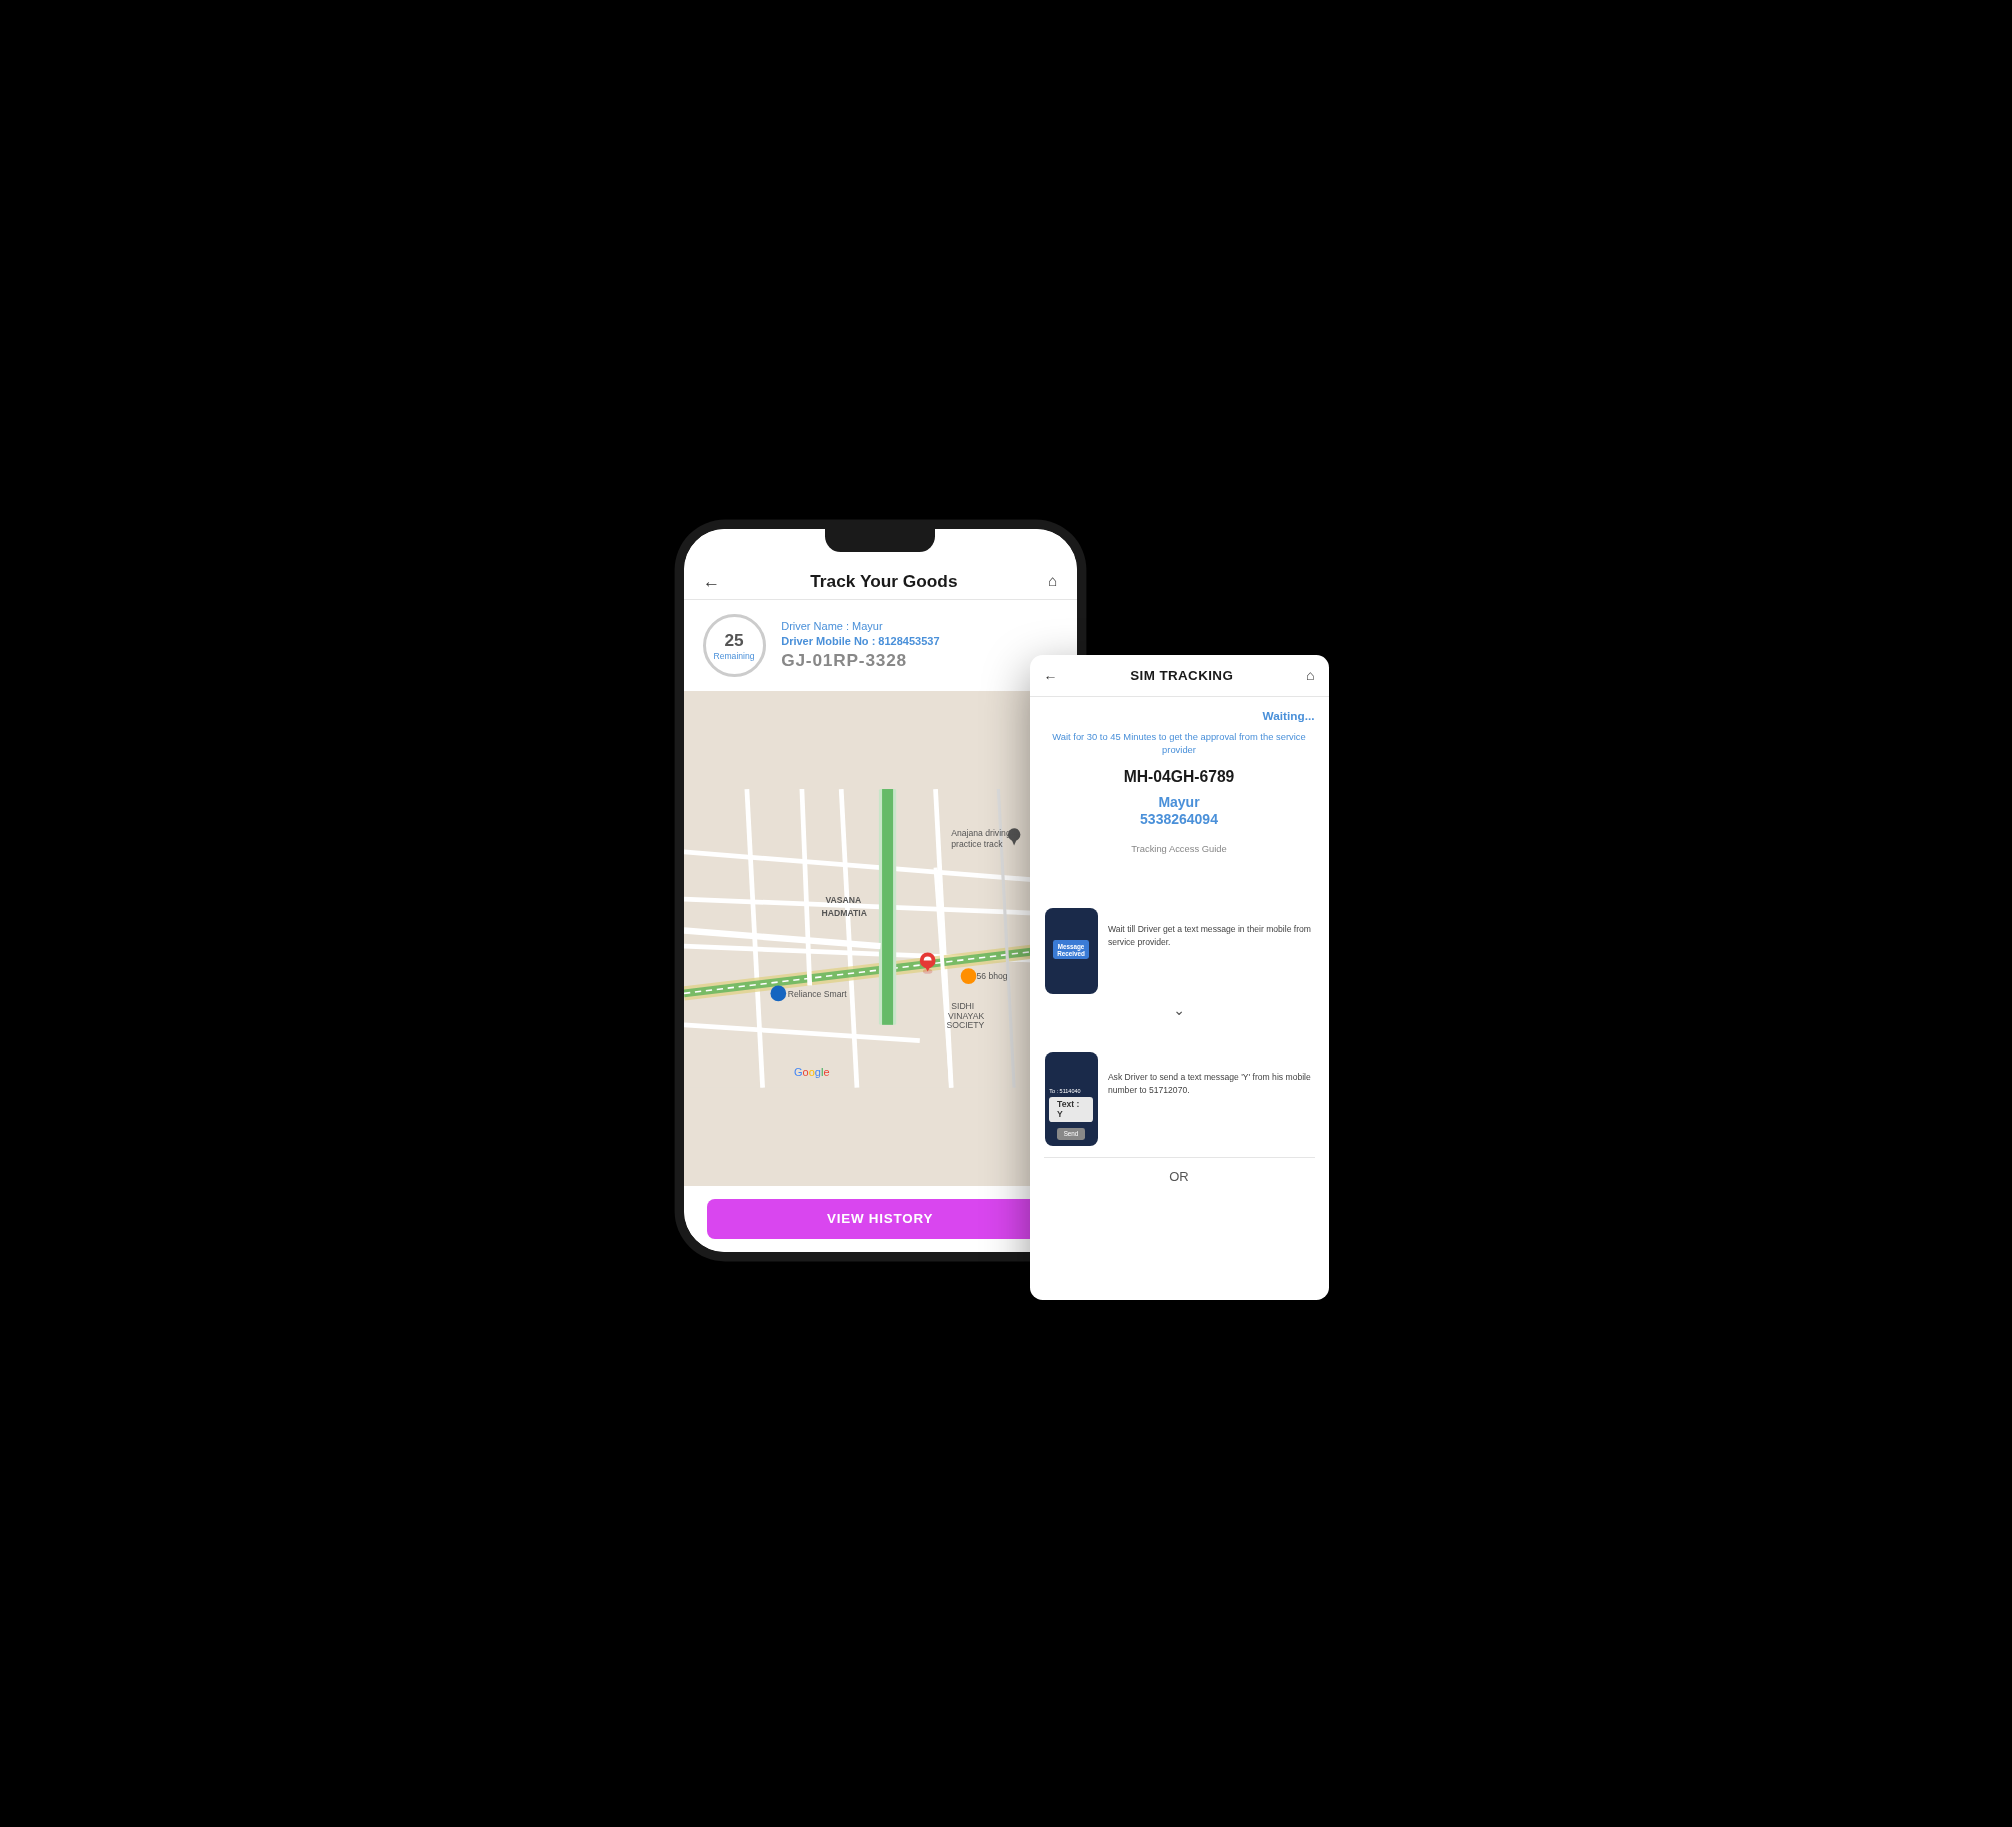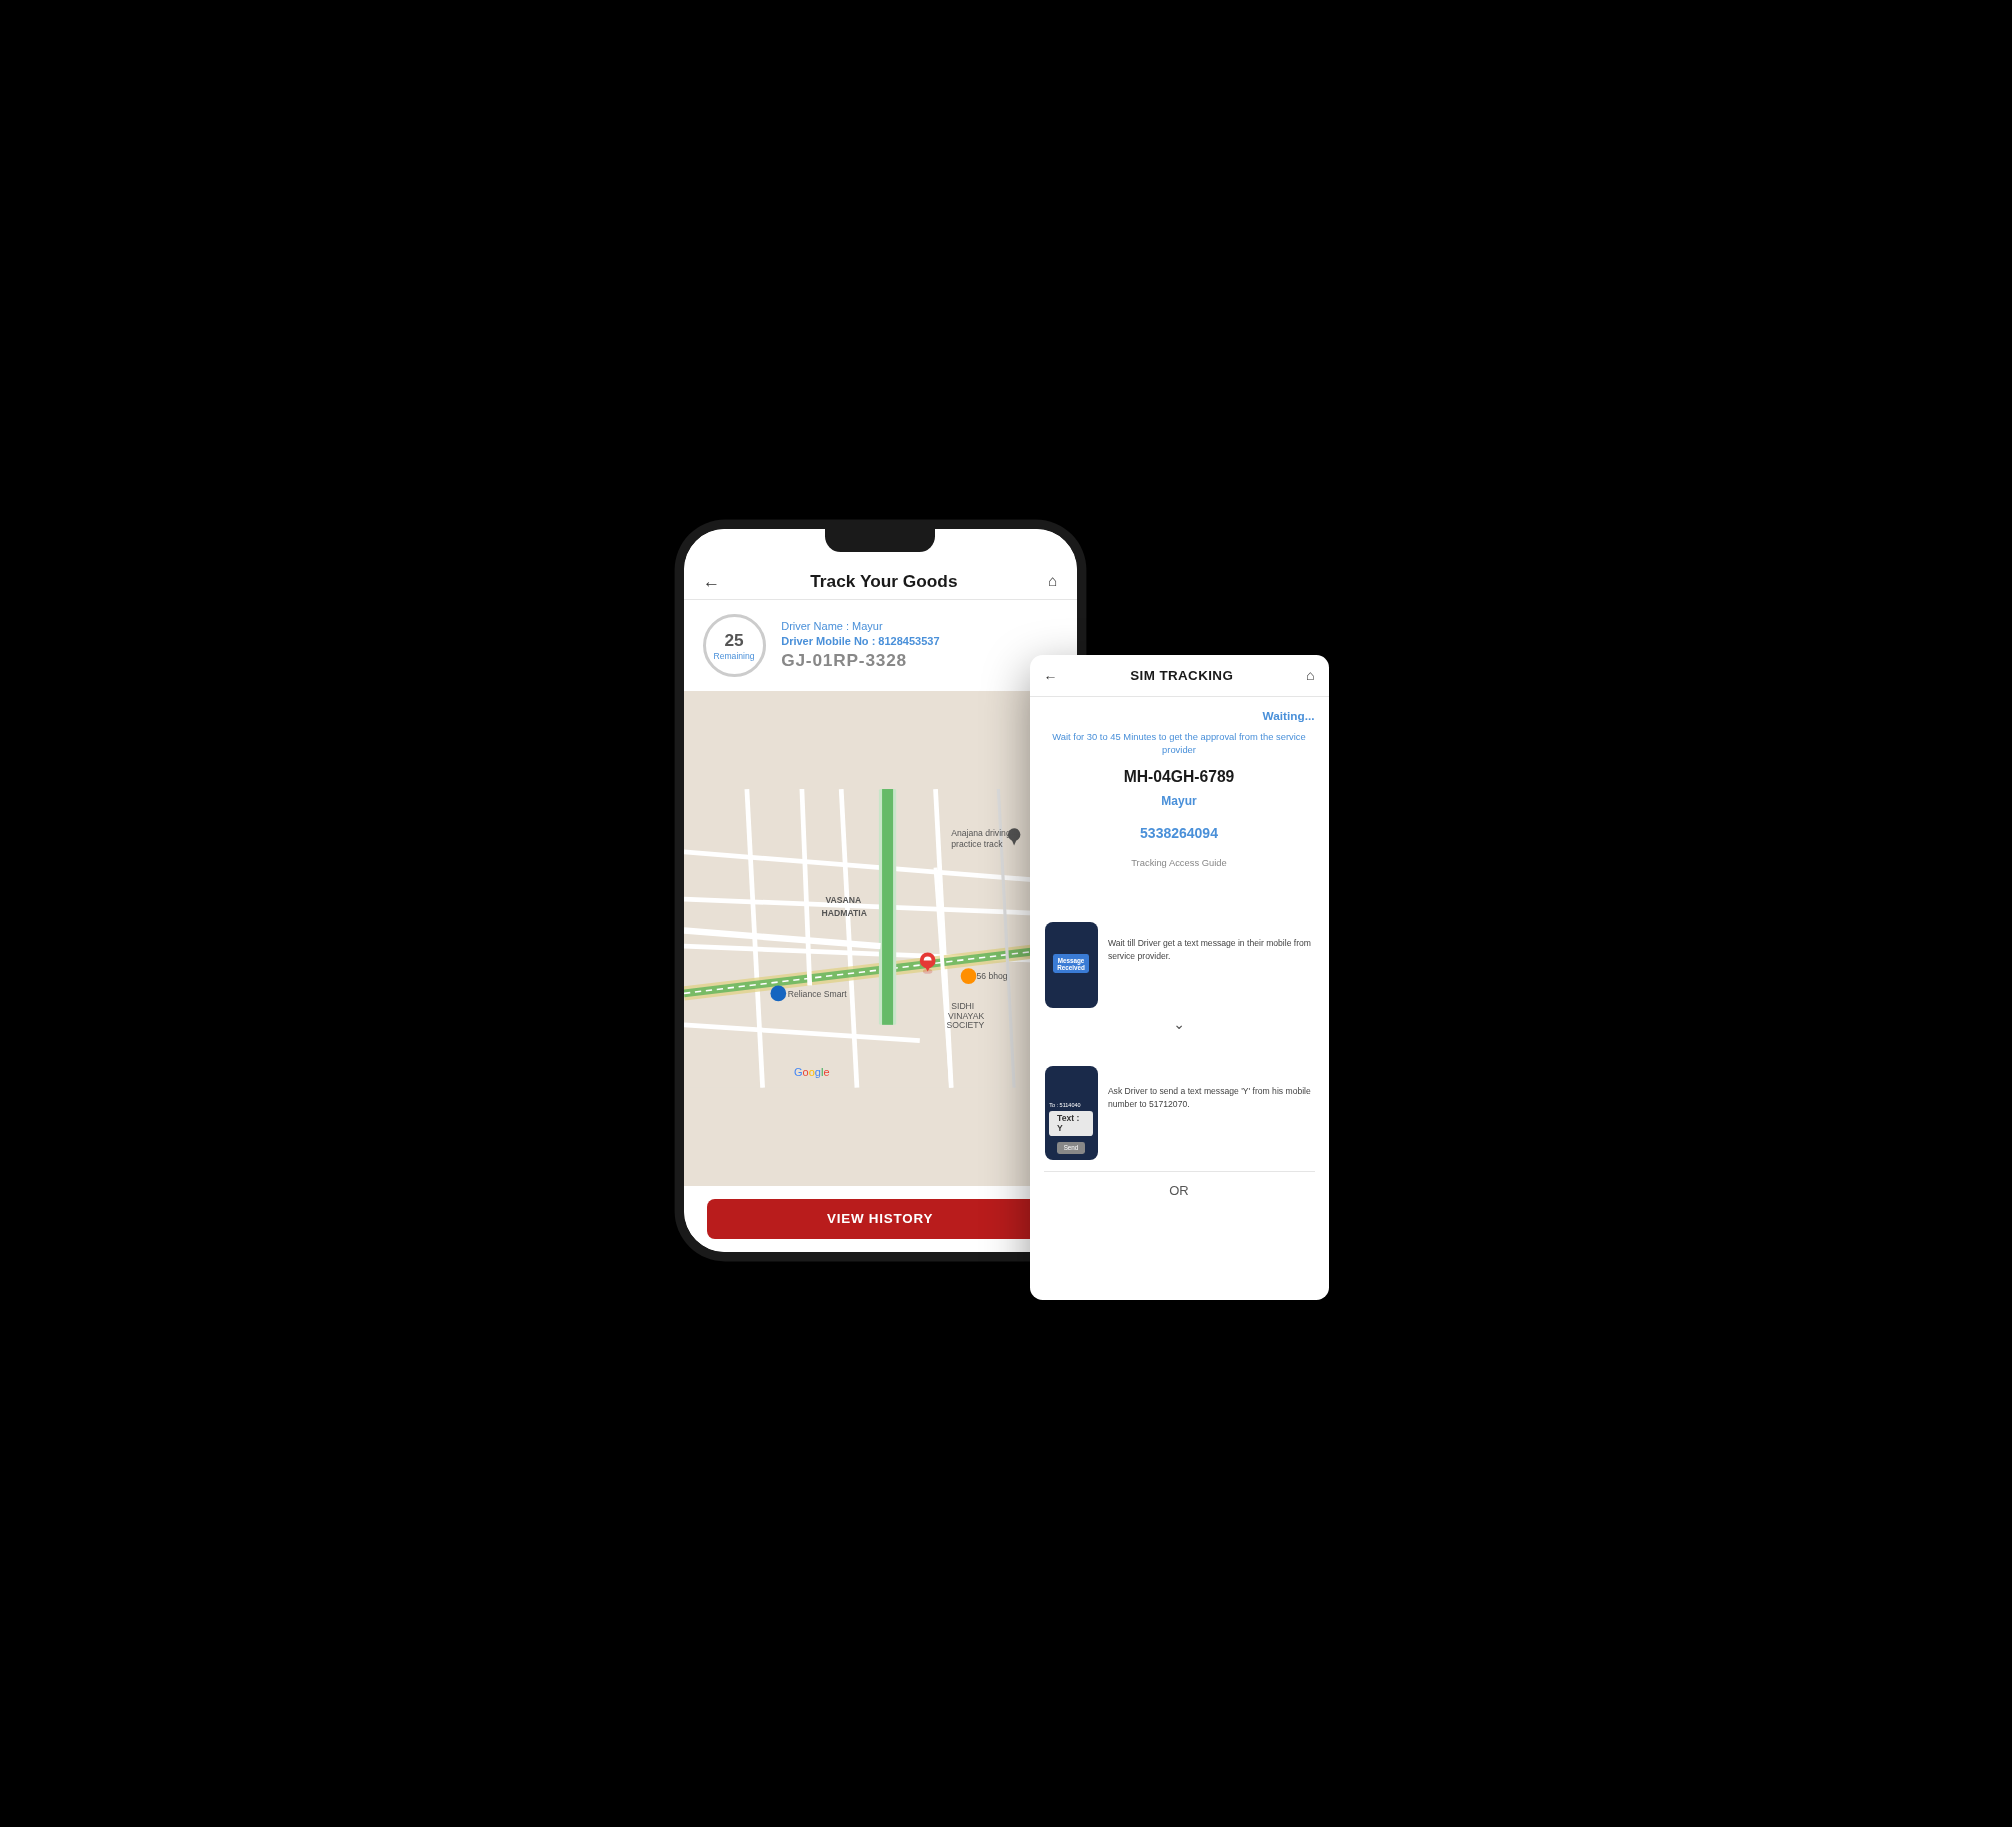--- a/index.html
+++ b/index.html
@@ -151,21 +151,21 @@
     }
 
     .map-svg {
       width: 100%;
       height: 100%;
     }
 
     
     .view-history-btn {
       margin: 12.6px 23.6px;
-      background: #b91c1c;
+      background: #d946ef;
       color: #fff;
       border: none;
       border-radius: 7.9px;
       padding: 12.6px;
       font-size: 13.4px;
       font-weight: 700;
       letter-spacing: 0.8px;
       text-align: center;
       cursor: pointer;
       width: calc(100% - 47px);
@@ -226,24 +226,24 @@
     .vehicle-num-sim {
       text-align: center;
       font-size: 15.7px;
       font-weight: 700;
       color: #1a1a1a;
       margin-bottom: 7.9px;
     }
 
     .driver-name-sim {
       text-align: center;
-      font-size: 12px;
+      font-size: 14px;
       font-weight: 600;
       color: #4a90d9;
-      margin-bottom: 17px;
+      margin-bottom: 1px;
     }
 
     .driver-phone-sim {
       text-align: center;
       font-size: 14px;
       font-weight: 700;
       color: #4a90d9;
       margin-bottom: 15.7px;
     }
 

